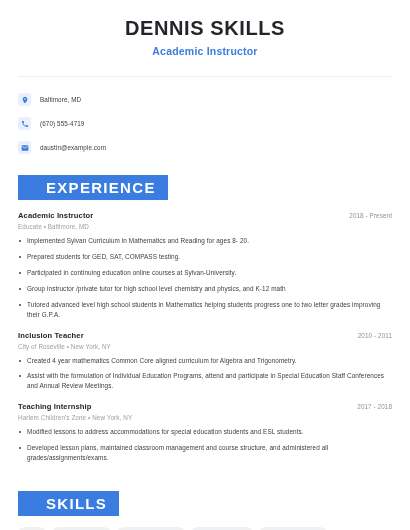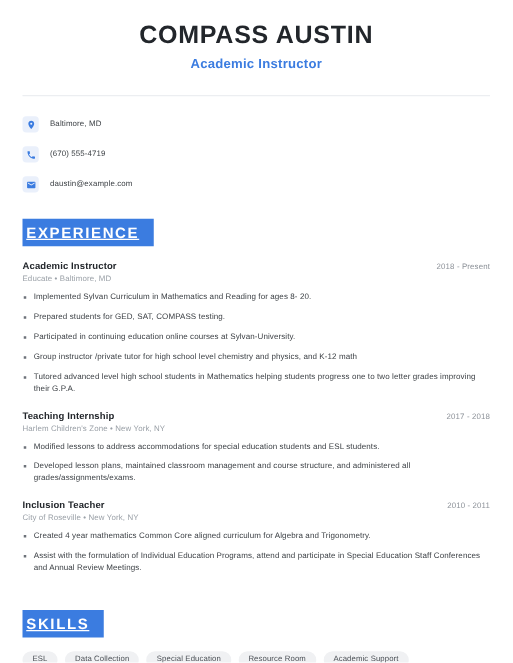--- a/index.html
+++ b/index.html
@@ -76,26 +76,25 @@
     color: #3c4045;
     letter-spacing: 0.1px;
   }
 
   
   .section { padding: 0 18px; }
   .badge {
     display: inline-block;
     background: #3b7ce0;
     color: #ffffff;
-    font-size: 12px;
+    font-size: 15px;
     font-weight: bold;
     letter-spacing: 1.3px;
-    padding: 5px 12px 5px 3px;
+    padding: 5px 12px 5px 28px;
     line-height: 1;
-    text-decoration: underline;
   }
   .experience-badge-wrap { margin-top: 18px; }
   .skills-badge-wrap { margin-top: 28px; }
 
   
   .job { margin-top: 11px; }
   .job-head {
     display: flex;
     align-items: baseline;
     justify-content: space-between;
@@ -160,21 +159,21 @@
     letter-spacing: 0.1px;
     white-space: nowrap;
   }
 </style>
 </head>
 <body>
 
 <div class="page">
 
   <div class="header">
-    <div class="name">COMPASS AUSTIN</div>
+    <div class="name">DENNIS SKILLS</div>
     <div class="job-title">Academic Instructor</div>
   </div>
 
   <div class="divider divider-top"></div>
 
   <div class="contact">
 
     <div class="contact-row">
       <span class="c-icon">
         <svg width="8" height="8" viewBox="0 0 24 24" fill="#3b7ce0">
@@ -220,39 +219,39 @@
         <li>Implemented Sylvan Curriculum in Mathematics and Reading for ages 8- 20.</li>
         <li>Prepared students for GED, SAT, COMPASS testing.</li>
         <li>Participated in continuing education online courses at Sylvan-University.</li>
         <li>Group instructor /private tutor for high school level chemistry and physics, and K-12 math</li>
         <li>Tutored advanced level high school students in Mathematics helping students progress one to two letter grades improving their G.P.A.</li>
       </ul>
     </div>
 
     <div class="job">
       <div class="job-head">
+        <span class="job-role">Inclusion Teacher</span>
+        <span class="job-dates">2010 - 2011</span>
+      </div>
+      <div class="job-meta">City of Roseville  •  New York, NY</div>
+      <ul class="bullets">
+        <li>Created 4 year mathematics Common Core aligned curriculum for Algebra and Trigonometry.</li>
+        <li>Assist with the formulation of Individual Education Programs, attend and participate in Special Education Staff Conferences and Annual Review Meetings.</li>
+      </ul>
+    </div>
+
+    <div class="job">
+      <div class="job-head">
         <span class="job-role">Teaching Internship</span>
         <span class="job-dates">2017 - 2018</span>
       </div>
       <div class="job-meta">Harlem Children's Zone  •  New York, NY</div>
       <ul class="bullets">
         <li>Modified lessons to address accommodations for special education students and ESL students.</li>
         <li>Developed lesson plans, maintained classroom management and course structure, and administered all grades/assignments/exams.</li>
-      </ul>
-    </div>
-
-    <div class="job">
-      <div class="job-head">
-        <span class="job-role">Inclusion Teacher</span>
-        <span class="job-dates">2010 - 2011</span>
-      </div>
-      <div class="job-meta">City of Roseville  •  New York, NY</div>
-      <ul class="bullets">
-        <li>Created 4 year mathematics Common Core aligned curriculum for Algebra and Trigonometry.</li>
-        <li>Assist with the formulation of Individual Education Programs, attend and participate in Special Education Staff Conferences and Annual Review Meetings.</li>
       </ul>
     </div>
 
   </div>
 
   <div class="section">
 
     <div class="skills-badge-wrap">
       <span class="badge">SKILLS</span>
     </div>

